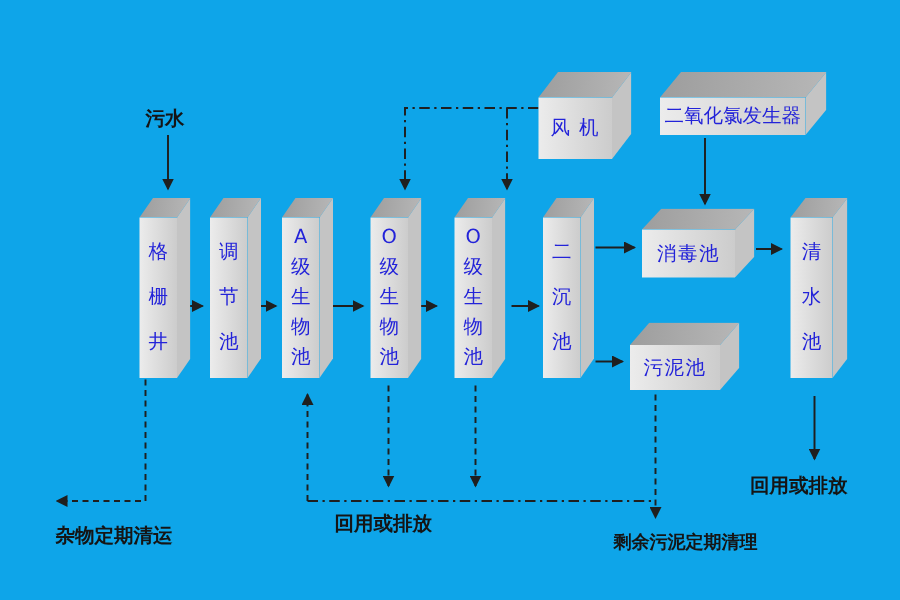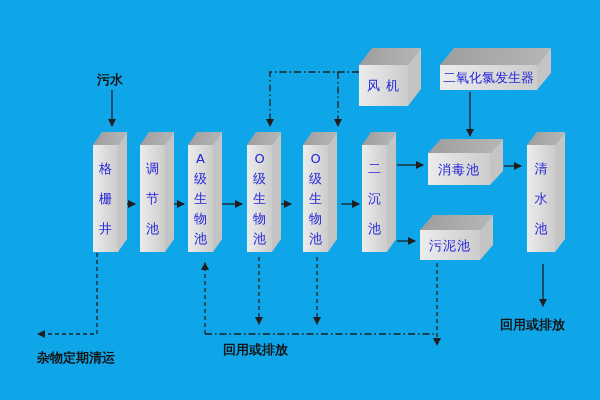--- a/index.html
+++ b/index.html
@@ -176,15 +176,16 @@
     <div class="face-front">污泥池</div>
   </div>
   <div class="box3d hbox" style="left:428px;top:139px;width:75px;height:46px;--dx:13px;--dy:14px;">
     <div class="face-top"></div>
     <div class="face-side"></div>
     <div class="face-front">消毒池</div>
   </div>
 
   <div class="note" style="left:25px;top:351px;margin-left:12px;">杂物定期清运</div>
   <div class="note" style="left:223px;top:343px;">回用或排放</div>
+  <div class="note" style="left:409px;top:355px;font-size:12px;">剩余污泥定期清理</div>
   <div class="note" style="left:500px;top:318px;">回用或排放</div>
 
 </div>
 
 </body></html>

